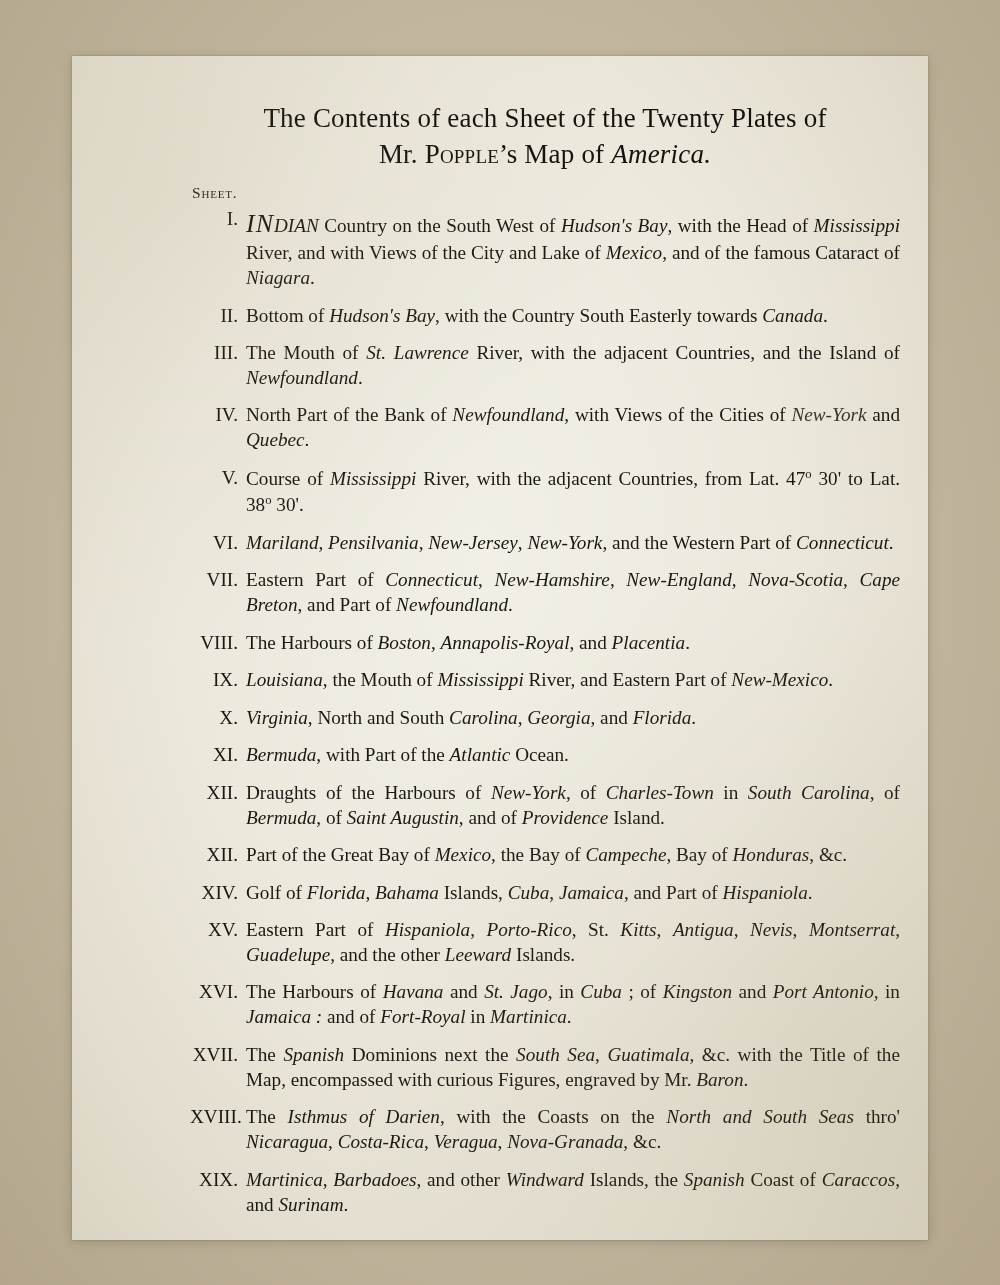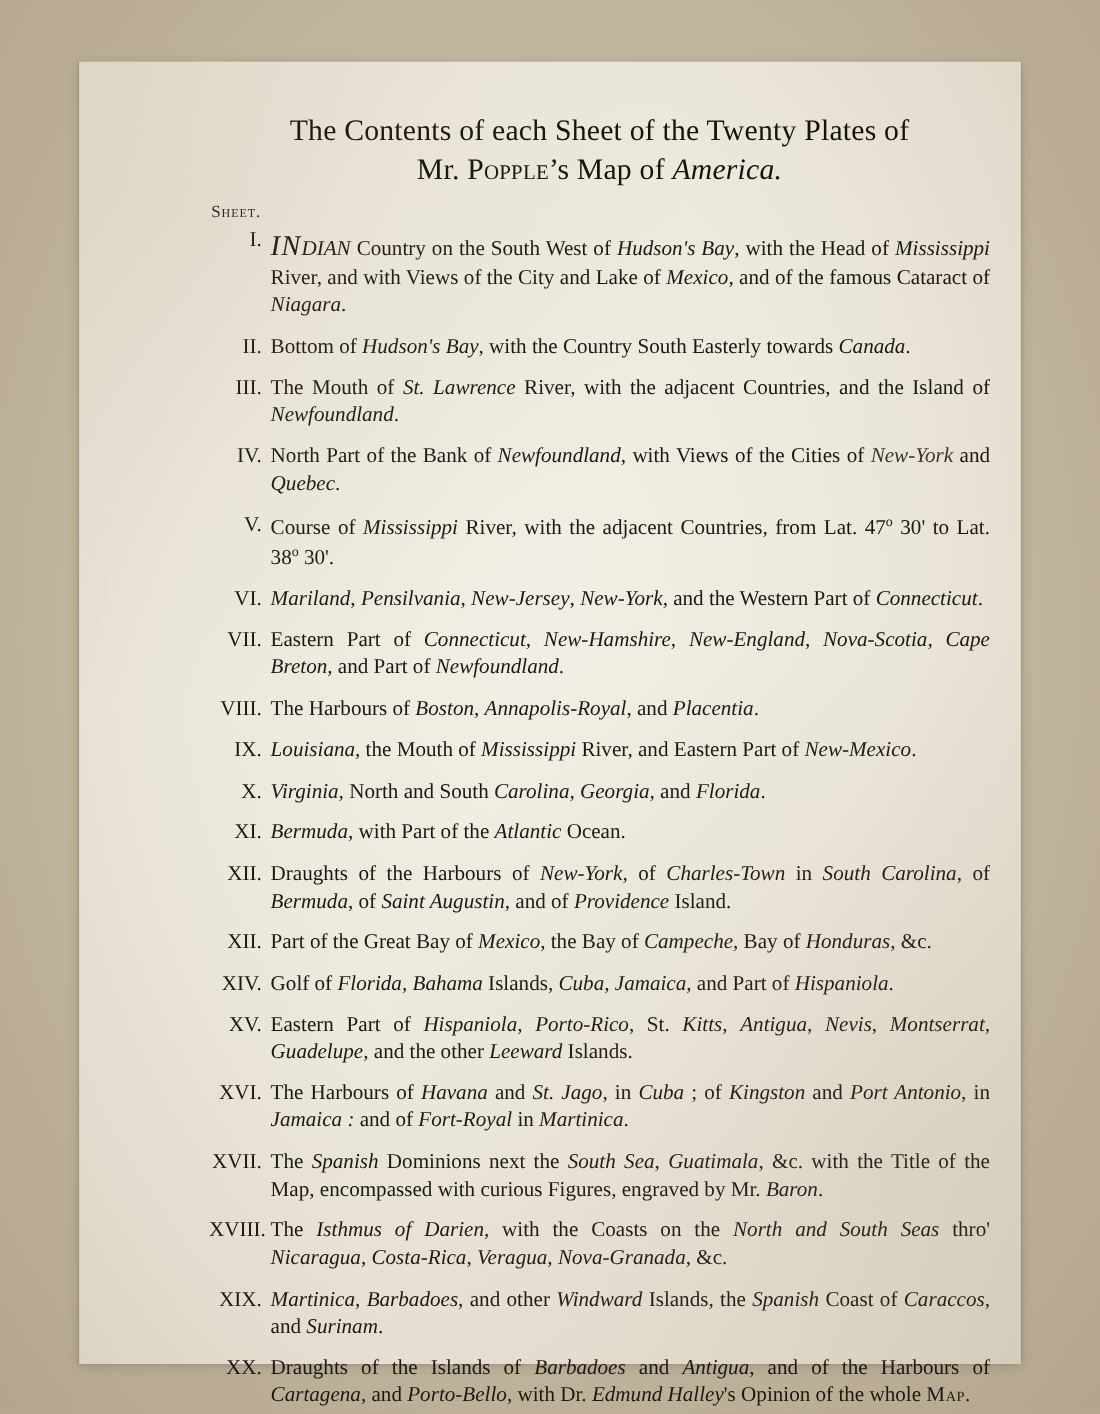--- a/index.html
+++ b/index.html
@@ -218,21 +218,17 @@
         <div class="entry">
           <span class="num">XVIII.</span>
           <span class="body">The <em>Isthmus of Darien</em>, with the Coasts on the <em>North and South Seas</em> thro' <em>Nicaragua</em>, <em>Costa-Rica</em>, <em>Veragua</em>, <em>Nova-Granada</em>, &amp;c.</span>
         </div>
 
         <div class="entry">
           <span class="num">XIX.</span>
           <span class="body"><em>Martinica</em>, <em>Barbadoes</em>, and other <em>Windward</em> Islands, the <em>Spanish</em> Coast of <em>Caraccos</em>, and <em>Surinam</em>.</span>
         </div>
 
-        <div class="entry">
-          <span class="num">XX.</span>
-          <span class="body">Draughts of the Islands of <em>Barbadoes</em> and <em>Antigua</em>, and of the Harbours of <em>Cartagena</em>, and <em>Porto-Bello</em>, with Dr. <em>Edmund Halley</em>'s Opinion of the whole <span class="sc">Map</span>.</span>
-        </div>
 
       </div>
     </div>
   </div>
 </div>
 
 </body></html>

